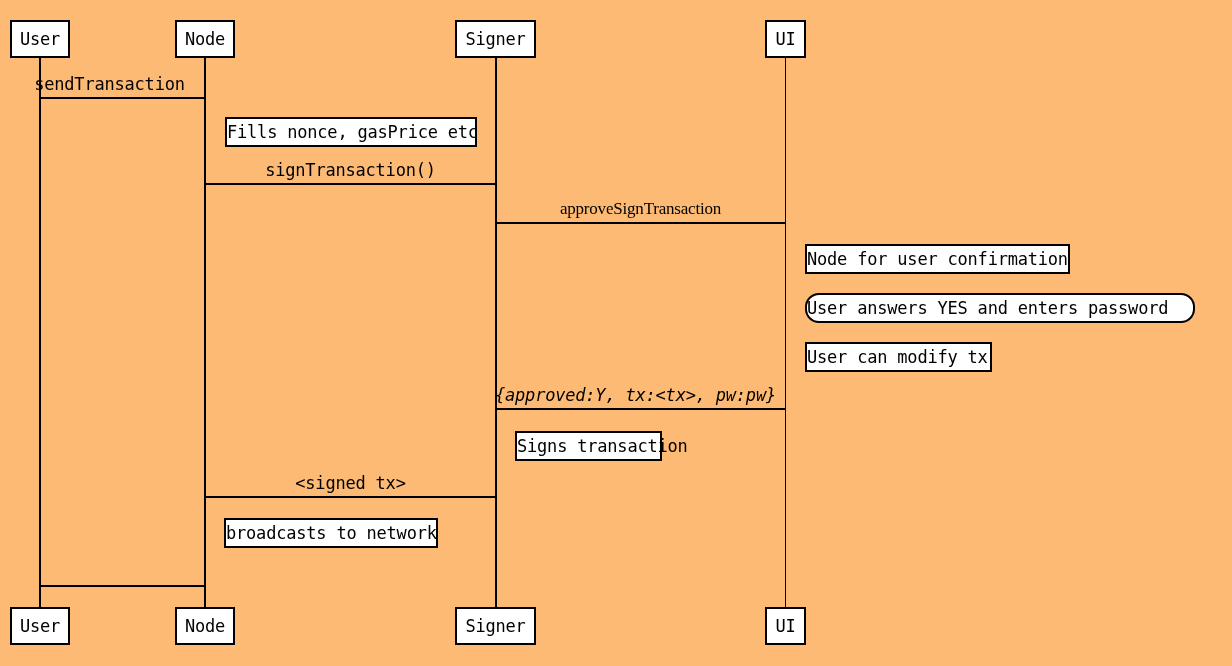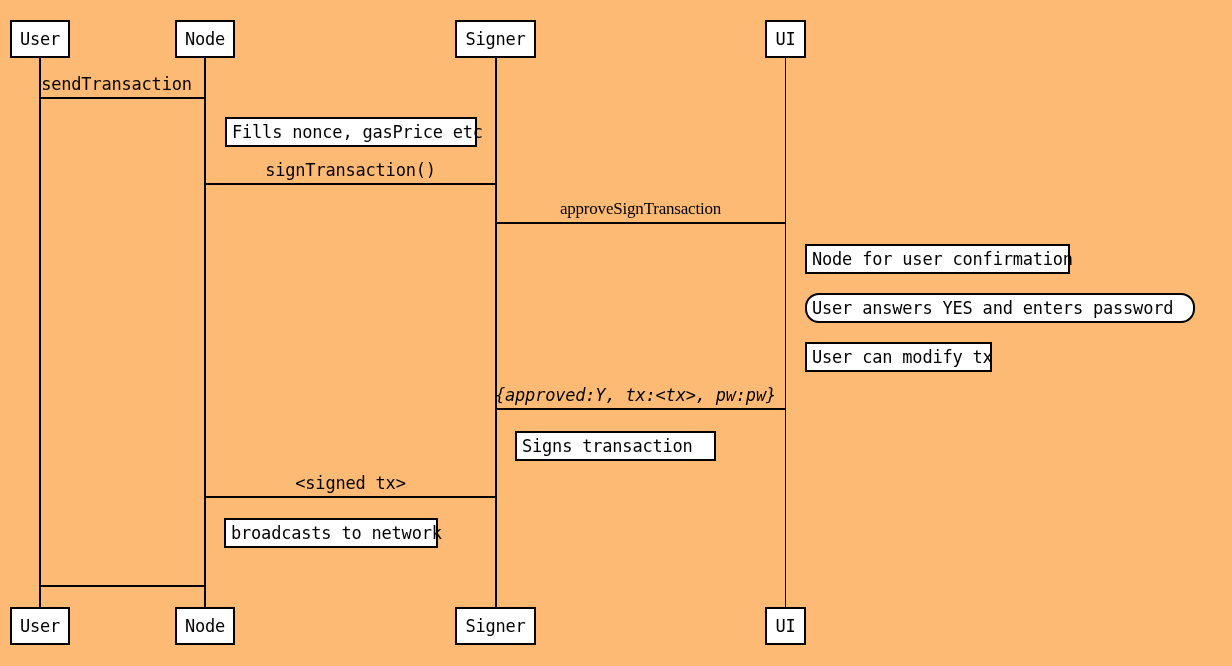--- a/index.html
+++ b/index.html
@@ -46,60 +46,59 @@
     line-height: 22px;
     text-align: center;
     white-space: nowrap;
   }
   .note {
     position: absolute;
     height: 30px;
     box-sizing: border-box;
     border: 2px solid #000000;
     background: #ffffff;
-    padding-left: 5px;
     line-height: 26px;
     white-space: nowrap;
     overflow: visible;
   }
 </style>
 </head>
 <body>
 
 <div class="canvas">
 
   <div class="actor" style="left:10px;  top:20px; width:60px;">User</div>
   <div class="actor" style="left:175px; top:20px; width:60px;">Node</div>
   <div class="actor" style="left:455px; top:20px; width:81px;">Signer</div>
   <div class="actor" style="left:765px; top:20px; width:41px;">UI</div>
 
   <div class="lifeline" style="left:39px;  width:2px;"></div>
   <div class="lifeline" style="left:204px; width:2px;"></div>
   <div class="lifeline" style="left:495px; width:2px;"></div>
   <div class="lifeline" style="left:785px; width:1px;"></div>
 
-  <div class="mlabel" style="left:39px; top:73px; width:155px;">sendTransaction</div>
+  <div class="mlabel" style="left:32px; top:73px; width:155px;">sendTransaction</div>
   <div class="mline" style="left:39px; top:97px; width:167px;"></div>
 
   <div class="note" style="left:225px; top:117px; width:252px;">Fills nonce, gasPrice etc</div>
 
   <div class="mlabel" style="left:204px; top:159px; width:293px;">signTransaction()</div>
   <div class="mline" style="left:204px; top:183px; width:293px;"></div>
 
   <div class="mlabel" style="left:495px; top:198px; width:291px;font-family:Liberation Serif, serif;">approveSignTransaction</div>
   <div class="mline" style="left:495px; top:222px; width:291px;"></div>
 
   <div class="note" style="left:805px; top:244px; width:265px;">Node for user confirmation</div>
   <div class="note" style="left:805px; top:293px; width:390px;border-radius:14px;">User answers YES and enters password</div>
   <div class="note" style="left:805px; top:342px; width:187px;">User can modify tx</div>
 
   <div class="mlabel" style="left:495px; top:384px; width:265px;font-style:italic;">{approved:Y, tx:&lt;tx&gt;, pw:pw}</div>
   <div class="mline" style="left:495px; top:408px; width:291px;"></div>
 
-  <div class="note" style="left:515px; top:431px; width:201px;">Signs transaction</div>
+  <div class="note" style="left:515px; top:431px; width:147px;">Signs transaction</div>
 
   <div class="mlabel" style="left:204px; top:472px; width:293px;">&lt;signed tx&gt;</div>
   <div class="mline" style="left:204px; top:496px; width:293px;"></div>
 
   <div class="note" style="left:224px; top:518px; width:214px;">broadcasts to network</div>
 
   <div class="mline" style="left:39px; top:585px; width:167px;"></div>
 
   <div class="actor" style="left:10px;  top:607px; width:60px;">User</div>
   <div class="actor" style="left:175px; top:607px; width:60px;">Node</div>

